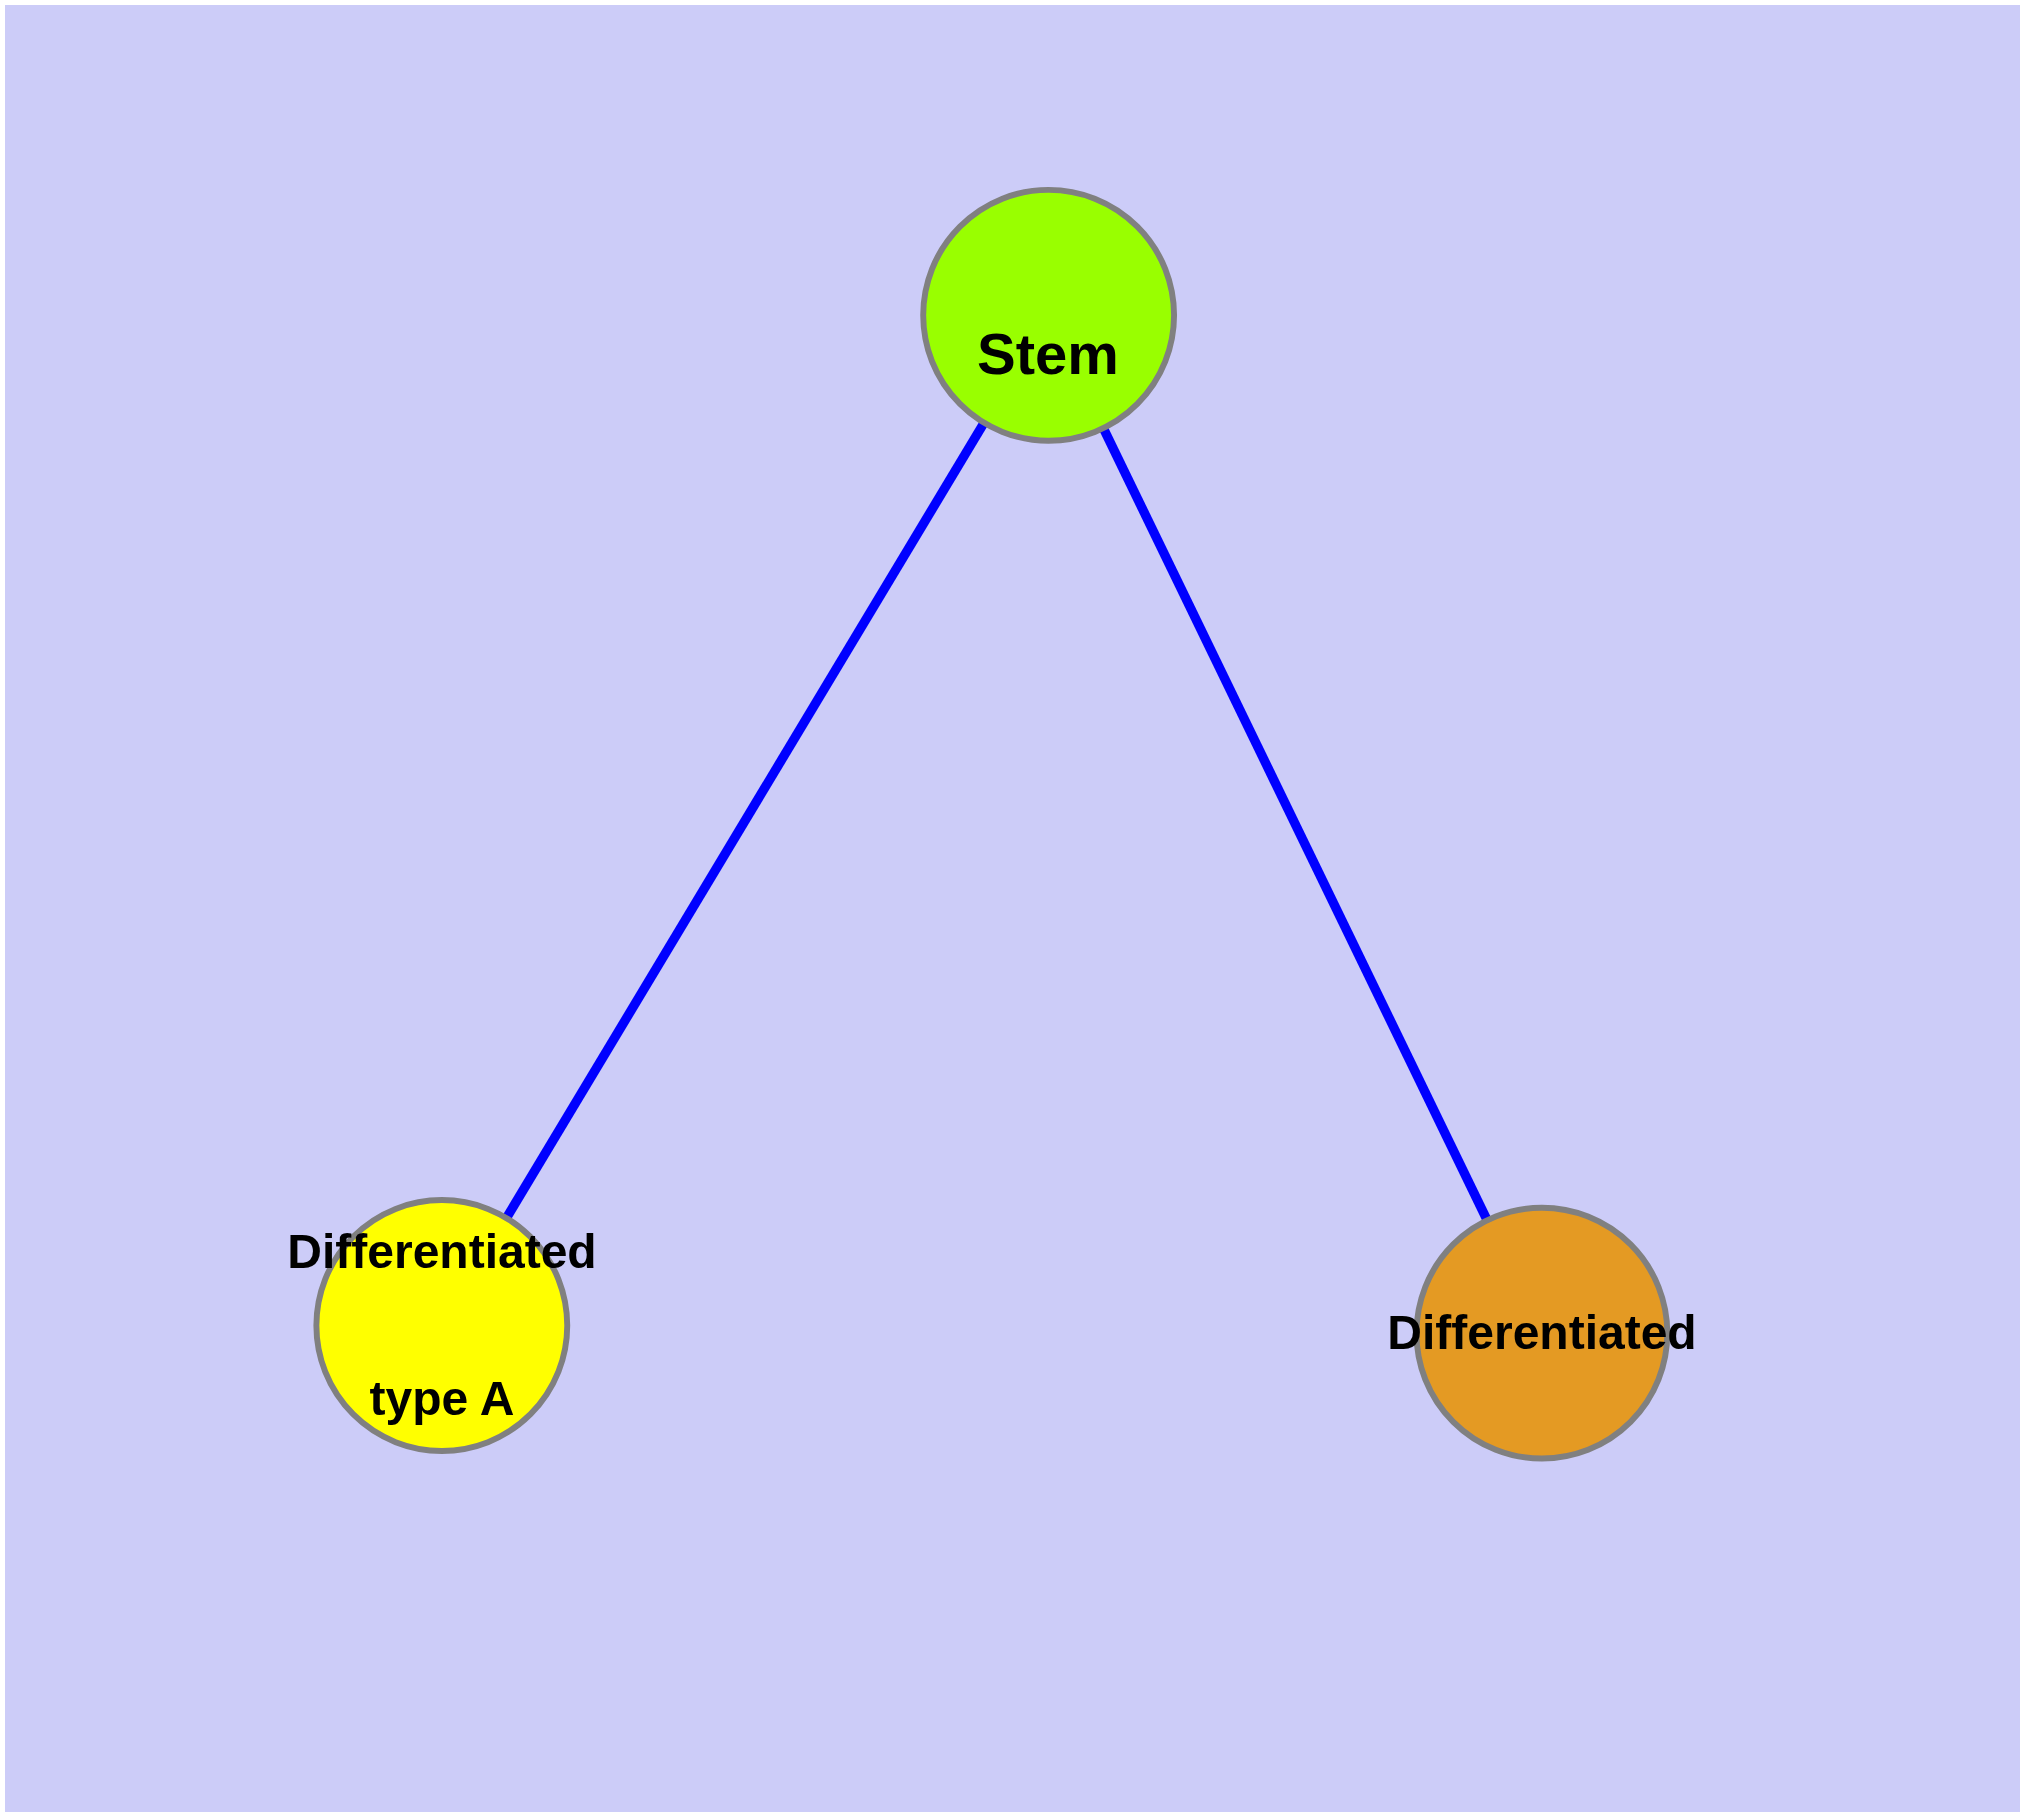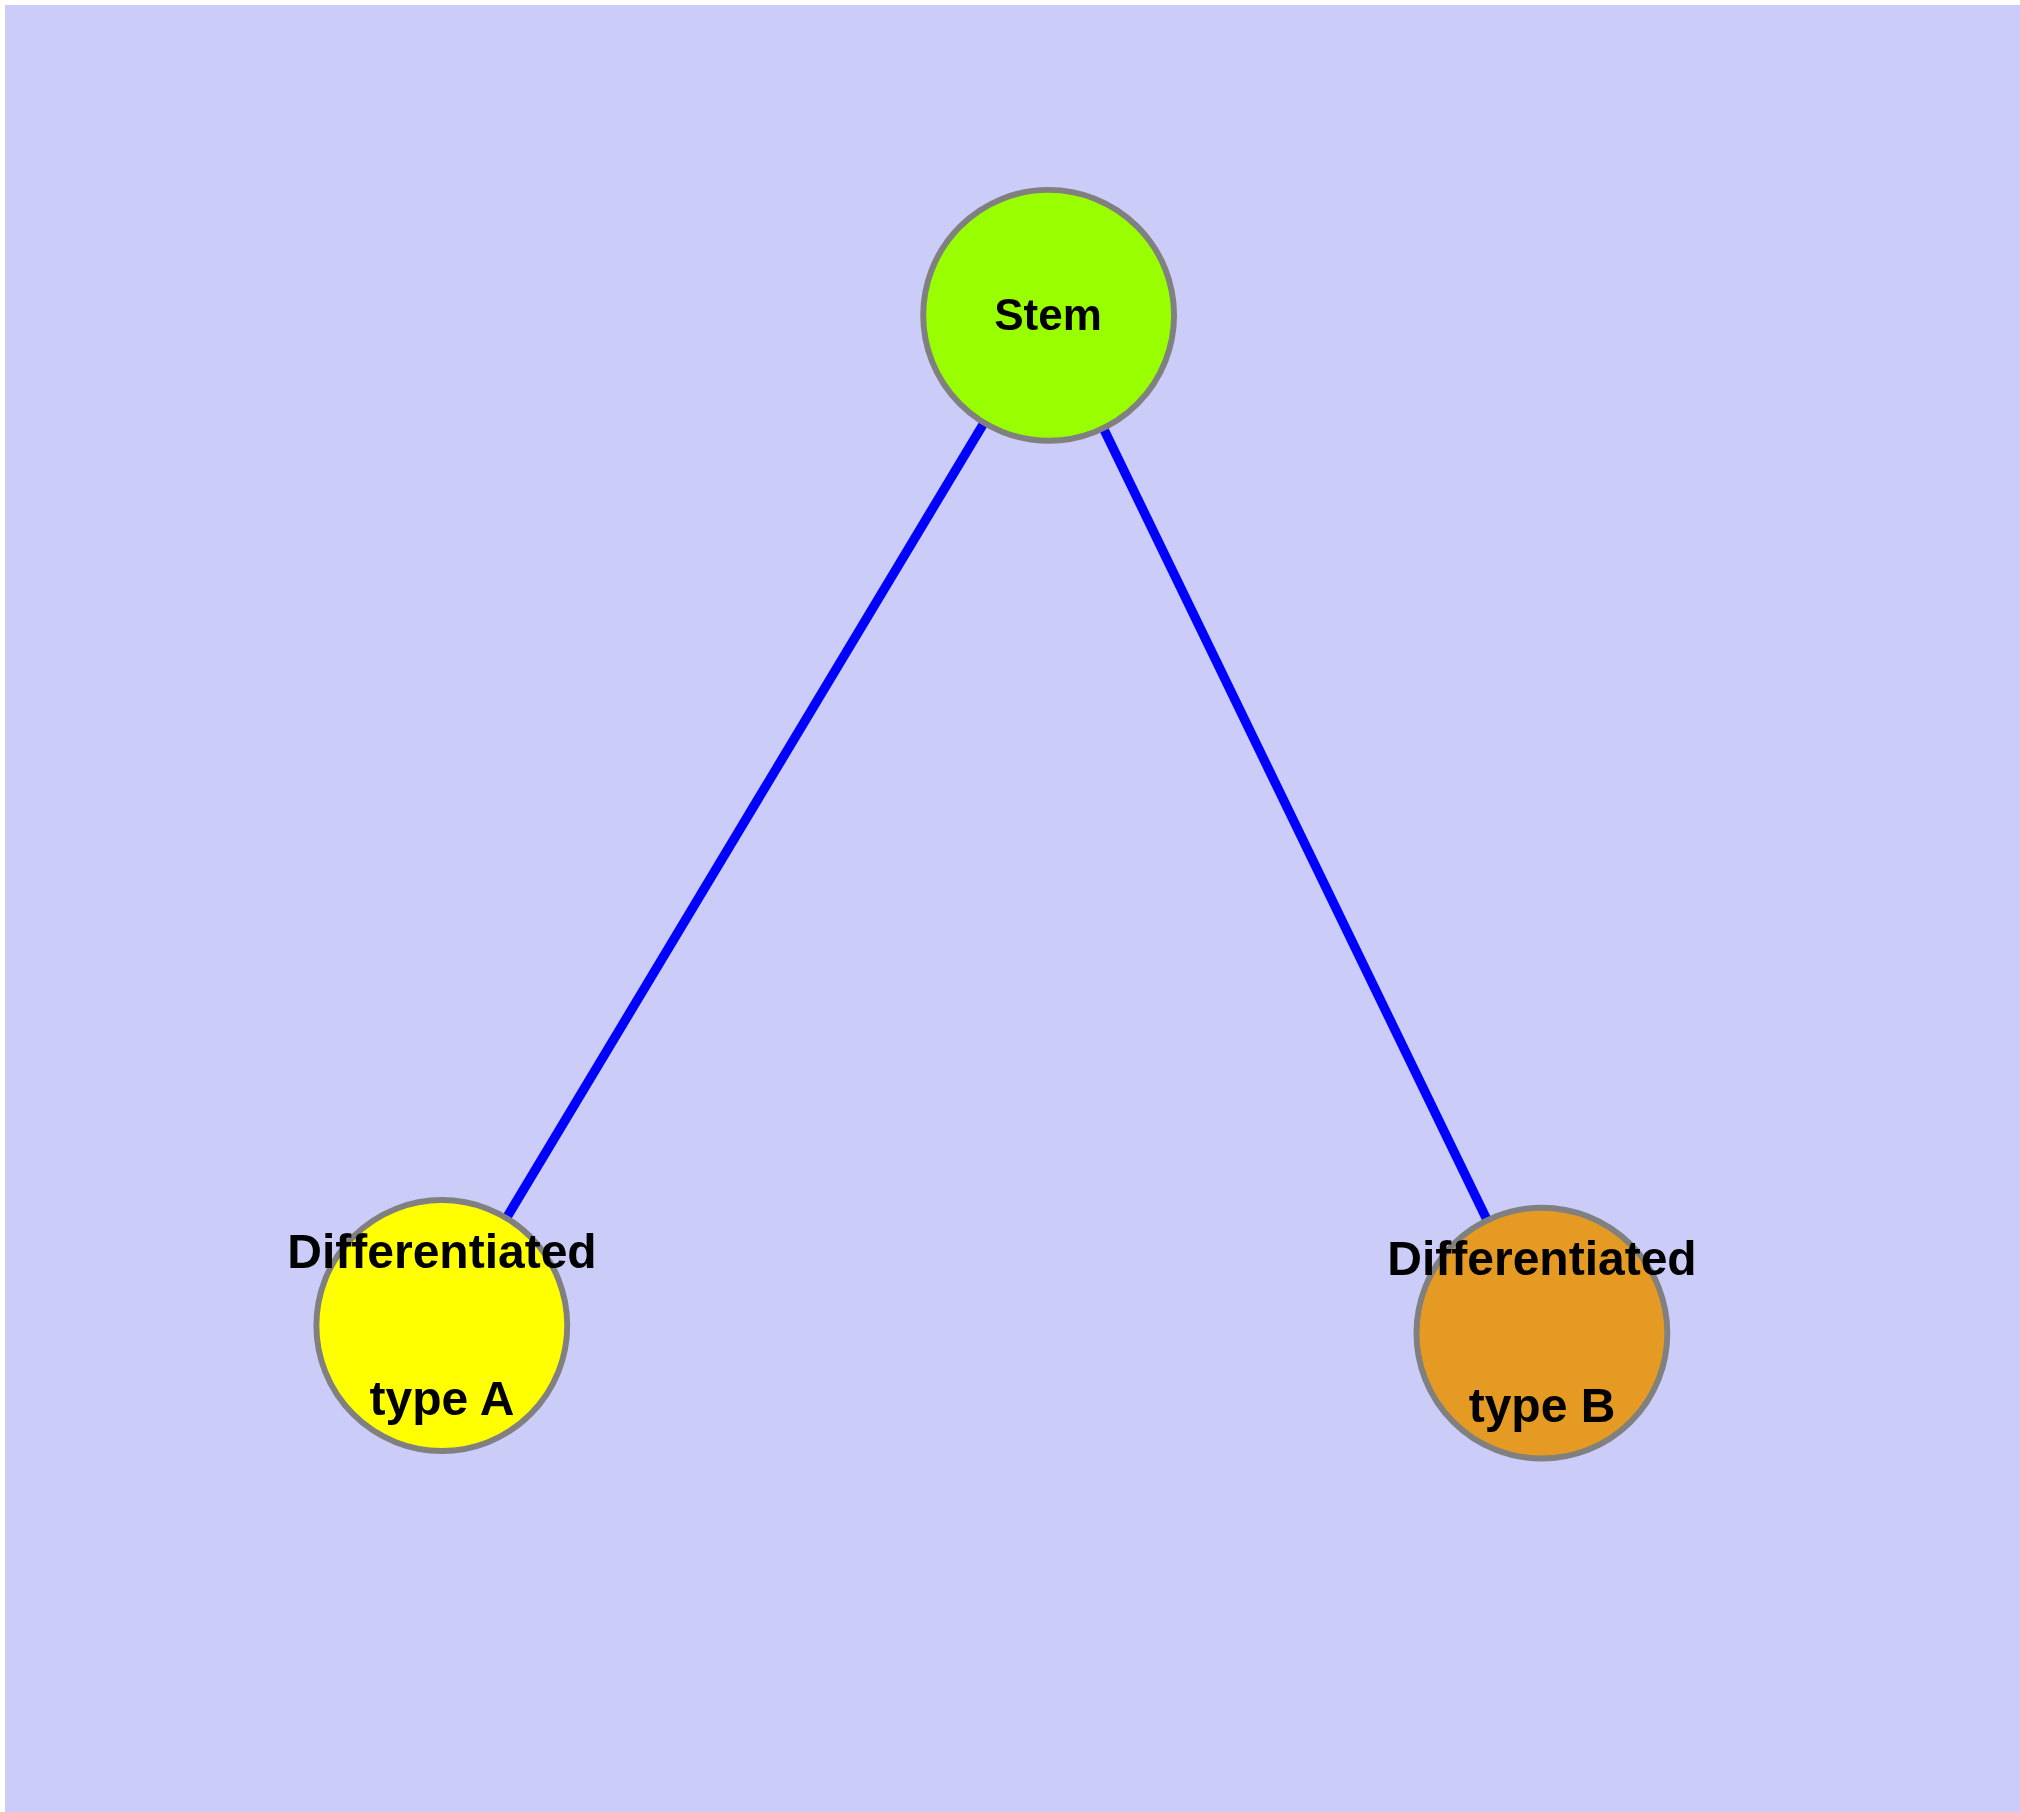--- a/index.html
+++ b/index.html
@@ -34,21 +34,22 @@
     position: absolute;
     text-align: center;
     font-weight: bold;
     color: #000000;
     line-height: 1.02;
     white-space: pre;
     pointer-events: none;
     transform: translate(-50%, -50%);
   }
   .node-label.big {
-    font-size: 44px;
+    font-size: 58px;
+    margin-top: 39px;
   }
   .node-label.multi {
     font-size: 48px;
   }
 </style>
 </head>
 <body>
 
 <div id="canvas">
 
@@ -70,17 +71,16 @@
 
   <div class="node-label big" style="left:1048px; top:315px;">Stem</div>
 
   <div class="node-label multi" style="left:442px; top:1326px;">
     <div>Differentiated</div>
     <div>type A</div>
   </div>
 
   <div class="node-label multi" style="left:1542px; top:1333px;">
     <div>Differentiated</div>
-    <div>type B</div>
   </div>
 
 </div>
 
 
 </body></html>

